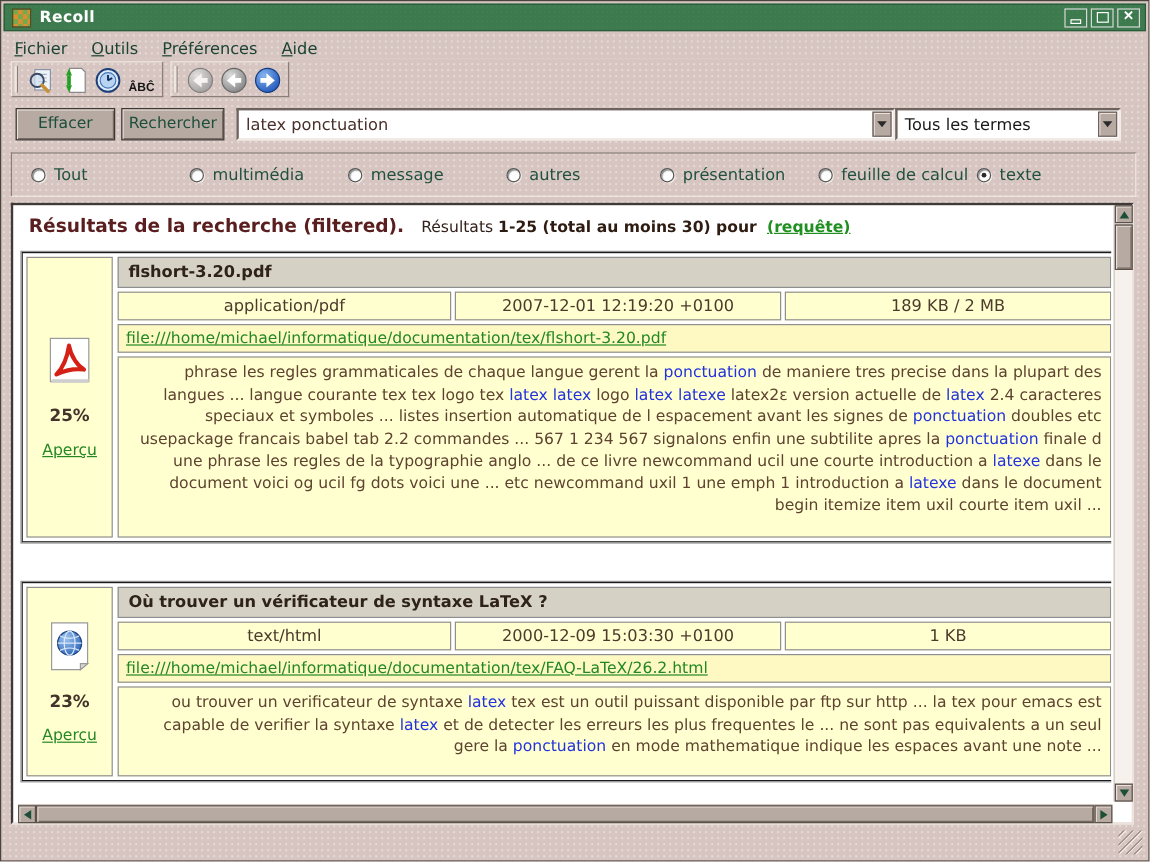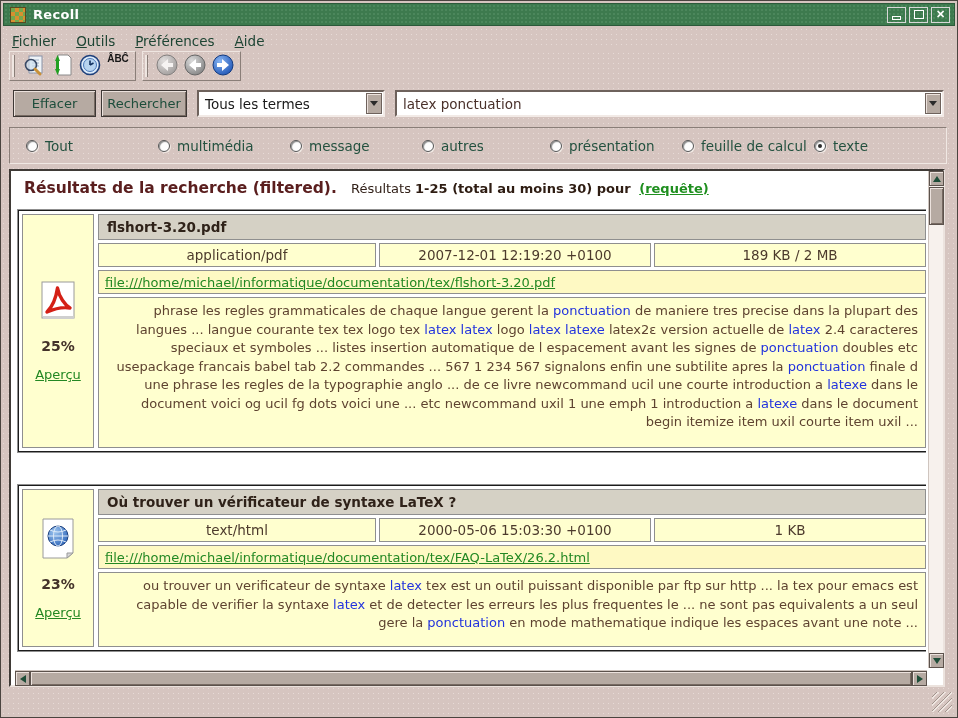--- a/index.html
+++ b/index.html
@@ -50,21 +50,21 @@
     font-size:13.5px; color:#1d4433;
   }
   .menu-item{ cursor:default; }
   
   .toolbar{ position:absolute; left:8px; top:50px; height:30px; display:flex; gap:6px; }
   .toolgroup{
     display:flex; align-items:center; gap:2px; padding:1px 4px 1px 2px;
     border:1px solid #efe6e1; border-right-color:#8a7e78; border-bottom-color:#8a7e78;
   }
   .toolhandle{ width:3px; height:22px; border-left:2px solid #efe6e1; border-right:1px solid #8a7e78; margin-right:4px; }
-  .toolbtn{ width:26px; height:26px; background:transparent; border:none; display:flex; align-items:flex-start; justify-content:center; cursor:pointer; padding:0; }
+  .toolbtn{ width:26px; height:26px; background:transparent; border:none; display:flex; align-items:flex-end; justify-content:center; cursor:pointer; padding:0; }
   .toolbtn svg{ display:block; }
   .abc-label{ font-size:10px; font-weight:bold; color:#161616; letter-spacing:0; }
   
   .searchrow{ position:absolute; left:12px; top:89px; right:13px; height:27px; display:flex; }
   .pushbtn{
     height:27px; background:#b6aaa2; color:#1d4d3b; font-size:13px;
     font-family:inherit;
     border:1px solid #3e3835; cursor:pointer;
     box-shadow:inset 1px 1px 0 0 #ece2dd, inset -1px -1px 0 0 #776a62;
   }
@@ -281,28 +281,28 @@
             <path d="M11 6 L18 12 L11 18 V14 H6 V10 H11 Z" fill="#ffffff"></path>
           </svg>
         </span>
       </button>
     </div>
   </div>
 
   <div class="searchrow">
     <button class="pushbtn" id="btn-clear">Effacer</button>
     <button class="pushbtn" id="btn-search">Rechercher</button>
+    <div class="combo query">
+      <span>latex ponctuation</span>
+      <span class="combo-btn">
+          <span class="tri-down"></span>
+        </span>
+    </div>
     <div class="combo mode">
       <span>Tous les termes</span>
-      <span class="combo-btn">
-          <span class="tri-down"></span>
-        </span>
-    </div>
-    <div class="combo query">
-      <span>latex ponctuation</span>
       <span class="combo-btn">
           <span class="tri-down"></span>
         </span>
     </div>
   </div>
 
   <div class="filterbar" id="filterbar">
       <span class="radio-item" style="left: 16px;">
         <span class="rb"></span>
         <span class="rlabel">Tout</span>
@@ -379,21 +379,21 @@
                   <line x1="10" y1="20" x2="30" y2="20" stroke="#dce9f8" stroke-width="1"></line>
                   <path d="M12 14 q8 4 16 0 M12 26 q8 -4 16 0" fill="none" stroke="#dce9f8" stroke-width="1"></path>
                 </svg></span>
       <span class="r-pct">23%</span>
       <a class="r-preview">Aperçu</a>
     </div>
     <div class="r-main">
       <div class="r-title">Où trouver un vérificateur de syntaxe LaTeX ?</div>
       <div class="r-meta">
         <div class="r-cell">text/html</div>
-        <div class="r-cell">2000-05-06 15:03:30 +0100</div>
+        <div class="r-cell">2000-12-09 15:03:30 +0100</div>
         <div class="r-cell">1 KB</div>
       </div>
       <div class="r-url-row">
         <a class="r-url">file:///home/michael/informatique/documentation/tex/FAQ-LaTeX/26.2.html</a>
       </div>
       <div class="r-snippet"><span>ou trouver un verificateur de syntaxe </span><span class="hl">latex</span><span> tex est un outil puissant disponible par ftp sur http ... la tex pour emacs est capable de verifier la syntaxe </span><span class="hl">latex</span><span> et de detecter les erreurs les plus frequentes le ... ne sont pas equivalents a un seul gere la </span><span class="hl">ponctuation</span><span> en mode mathematique indique les espaces avant une note ...</span></div>
     </div>
   </div>
         </div>
     </div>

